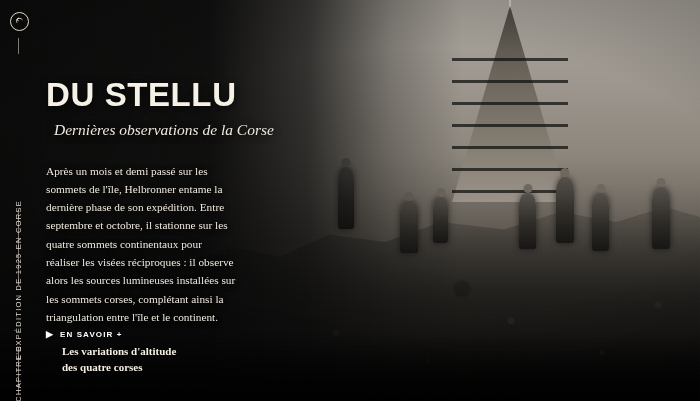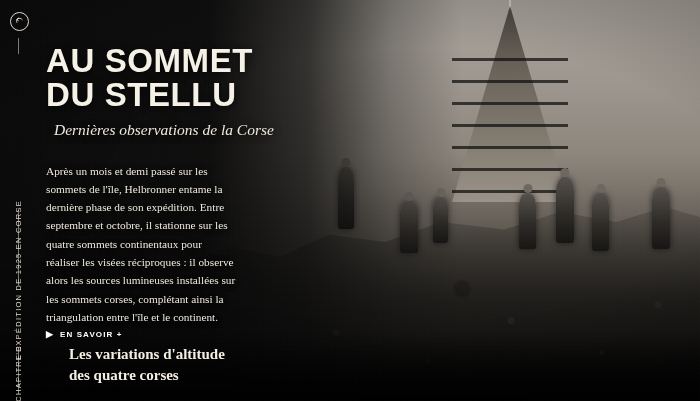--- a/index.html
+++ b/index.html
@@ -236,24 +236,24 @@
     font-family: "Liberation Sans", sans-serif;
     font-size: 8px;
     letter-spacing: 1.1px;
     color: #ffffff;
     text-transform: uppercase;
     font-weight: 700;
   }
   .more-arrow { color: #fff; font-size: 9px; line-height: 1; }
   .more-link {
     margin-top: 5px;
-    margin-left: 23px;
+    margin-left: 16px;
     font-family: "Liberation Serif", serif;
     font-weight: 700;
-    font-size: 15px;
+    font-size: 11px;
     line-height: 1.42;
     color: #f4efe4;
     max-width: 160px;
   }
 </style>
 </head>
 <body>
 
 <div class="page">
 
@@ -297,21 +297,21 @@
 
     <div class="rail-line top"></div>
     <div class="vert-text vert-expo">L'EXPÉDITION DE 1925 EN CORSE</div>
     <div class="rail-line mid"></div>
     <div class="vert-text vert-chap">CHAPITRE  3</div>
     <div class="rail-line bottom"></div>
   </div>
 
   <div class="content">
     <h1 class="title">
-      <span>AU SOMMET</span><br>
+      <br>
       <span>DU STELLU</span>
     </h1>
     <div class="subtitle">Dernières observations de la Corse</div>
     <p class="body-text">Après un mois et demi passé sur les sommets de l'île, Helbronner entame la dernière phase de son expédition. Entre septembre et octobre, il stationne sur les quatre sommets continentaux pour réaliser les visées réciproques : il observe alors les sources lumineuses installées sur les sommets corses, complétant ainsi la triangulation entre l'île et le continent.</p>
   </div>
 
   <div class="more">
     <div class="more-head">
       <span class="more-arrow">▶</span>
       <span>EN SAVOIR +</span>

